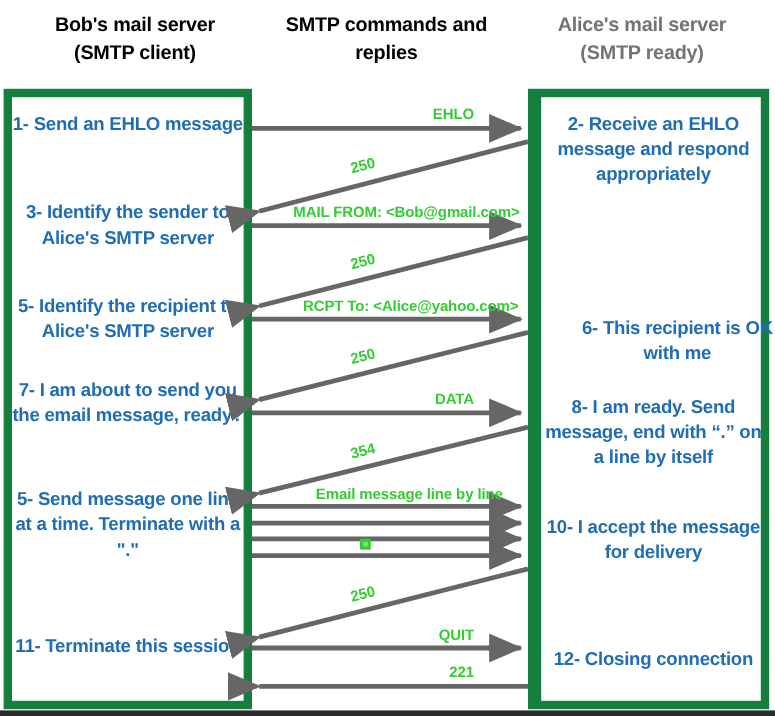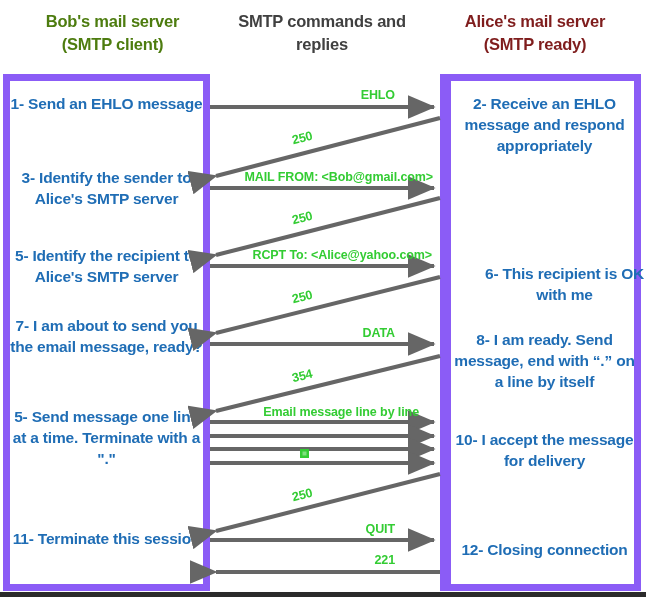--- a/index.html
+++ b/index.html
@@ -14,28 +14,28 @@
 
   
   .hdr{
     position:absolute;
     text-align:center;
     font-weight:bold;
     font-size:16.5px;
     line-height:23px;
     letter-spacing:-0.2px;
   }
-  .hdr.left{left:10px;top:10px;width:205px;color:#4d7c0f;}
-  .hdr.mid{left:222px;top:10px;width:200px;color:#404040;}
-  .hdr.right{left:432px;top:10px;width:206px;color:#7f1d1d;}
+  .hdr.left{left:10px;top:10px;width:205px;color:#000000;}
+  .hdr.mid{left:222px;top:10px;width:200px;color:#000000;}
+  .hdr.right{left:432px;top:10px;width:206px;color:#737373;}
 
   
   .frame{
     position:absolute;
-    background:#8b5cf6;
+    background:#15803d;
     box-sizing:border-box;
     padding:7px;
   }
   .frame > .inner{
     width:100%;height:100%;
     background:#ffffff;
     box-sizing:border-box;
     position:relative;
   }
   #frame-left{left:3px;top:74px;width:207px;height:517px;}

